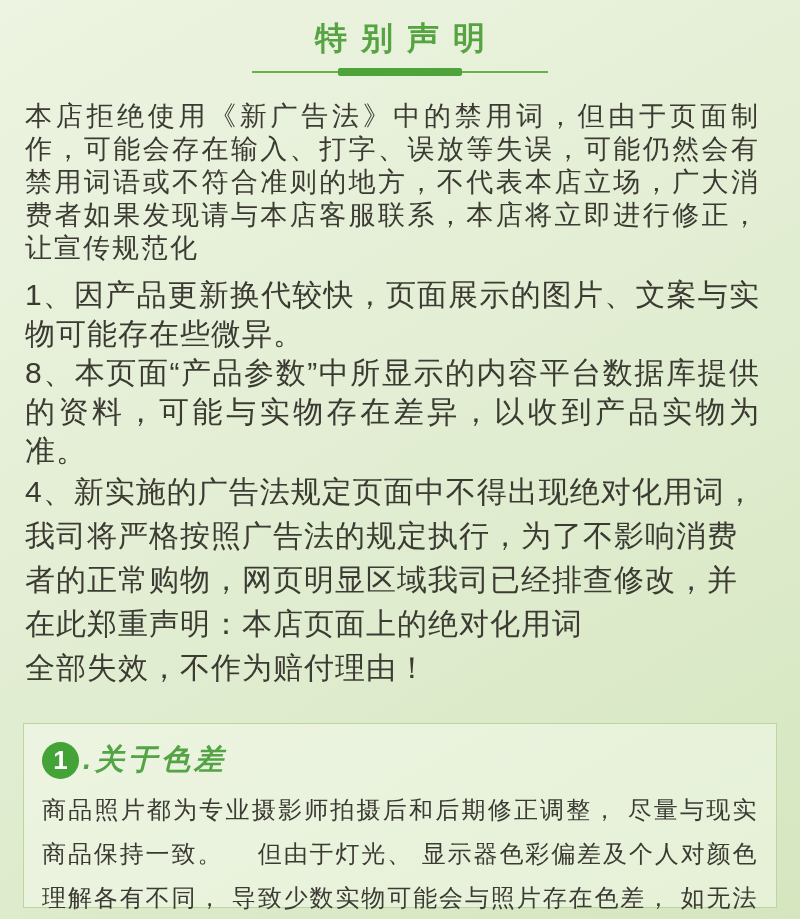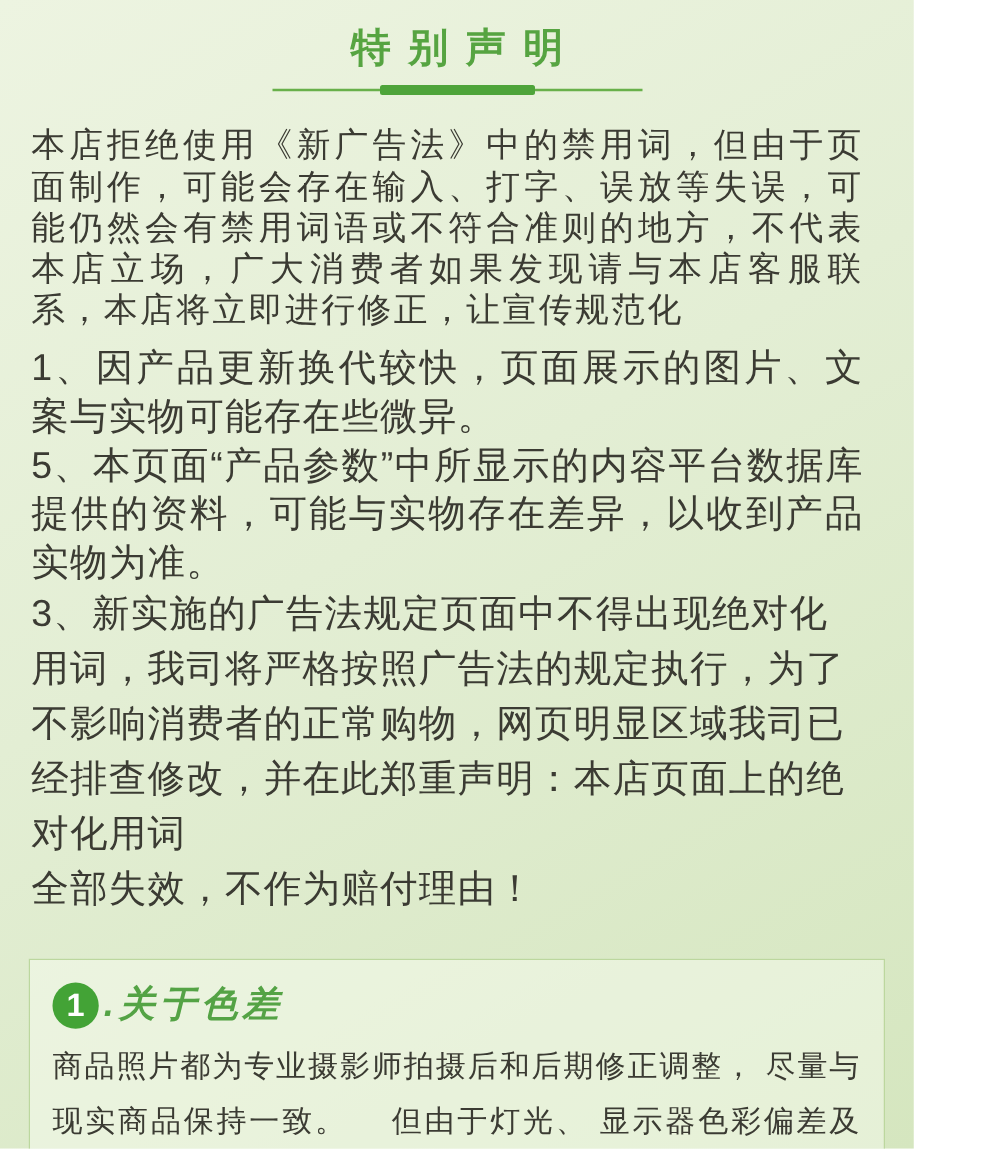--- a/index.html
+++ b/index.html
@@ -1,21 +1,21 @@
 <!DOCTYPE html>
 <html style="--title_green: #56a441; --divider_green: #68b04a; --divider_bar_green: #4ea43a; --badge_green: #43a336; --heading_green: #54a345; --card_border: #bcd79e; --text_dark: #3b3b33; --bg_top: #edf4e1; --bg_bottom: #d5e6bf;"><head>
 <meta charset="utf-8">
 <style>
   html, body { margin: 0; padding: 0; }
   body {
     width: 800px;
     font-family: "Liberation Sans", "DejaVu Sans", sans-serif;
   }
   .page {
-    width: 731px;
+    width: 800px;
     height: 919px;
     box-sizing: border-box;
     background: linear-gradient(150deg, var(--bg_top, #edf4e1) 0%, #e3eed4 45%, var(--bg_bottom, #d5e6bf) 100%);
     overflow: hidden;
     color: var(--text_dark, #3b3b33);
   }
   
   .header { padding-top: 17px; }
   .page-title {
     margin: 0;
@@ -106,22 +106,22 @@
     <div class="divider">
       <span class="line"></span>
       <span class="bar"></span>
       <span class="line"></span>
     </div>
   </div>
 
   <div class="statement">
     <p class="intro">本店拒绝使用《新广告法》中的禁用词，但由于页面制作，可能会存在输入、打字、误放等失误，可能仍然会有禁用词语或不符合准则的地方，不代表本店立场，广大消费者如果发现请与本店客服联系，本店将立即进行修正，让宣传规范化</p>
     <p class="list-item">1、因产品更新换代较快，页面展示的图片、文案与实物可能存在些微异。</p>
-    <p class="list-item">5、本页面“产品参数”中所显示的内容平台数据库提供的资料，可能与实物存在差异，以收到产品实物为准。</p>
-    <p class="list-item pre">3、新实施的广告法规定页面中不得出现绝对化用词，我司将严格按照广告法的规定执行，为了不影响消费者的正常购物，网页明显区域我司已经排查修改，并在此郑重声明：本店页面上的绝对化用词
+    <p class="list-item">8、本页面“产品参数”中所显示的内容平台数据库提供的资料，可能与实物存在差异，以收到产品实物为准。</p>
+    <p class="list-item pre">4、新实施的广告法规定页面中不得出现绝对化用词，我司将严格按照广告法的规定执行，为了不影响消费者的正常购物，网页明显区域我司已经排查修改，并在此郑重声明：本店页面上的绝对化用词
 全部失效，不作为赔付理由！</p>
   </div>
 
   <div class="card card-1">
     <div class="card-header">
       <span class="badge">1</span>
       <span class="card-title">.关于色差</span>
     </div>
     <p class="card-body">商品照片都为专业摄影师拍摄后和后期修正调整， 尽量与现实商品保持一致。　 但由于灯光、 显示器色彩偏差及个人对颜色理解各有不同， 导致少数实物可能会与照片存在色差， 如无法接受请谨慎购买。最终颜色会以实际商品为准， 谢谢亲的理解!</p>
   </div>

